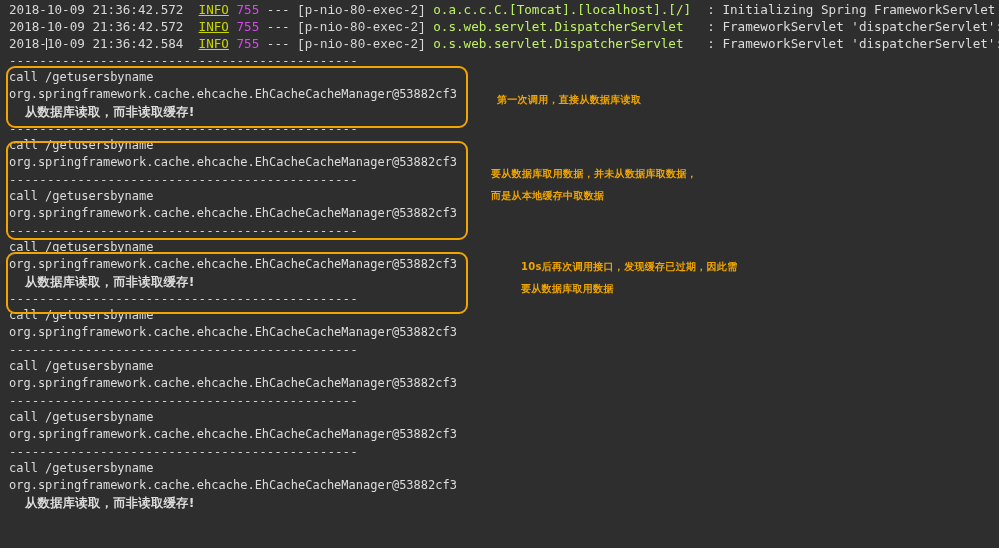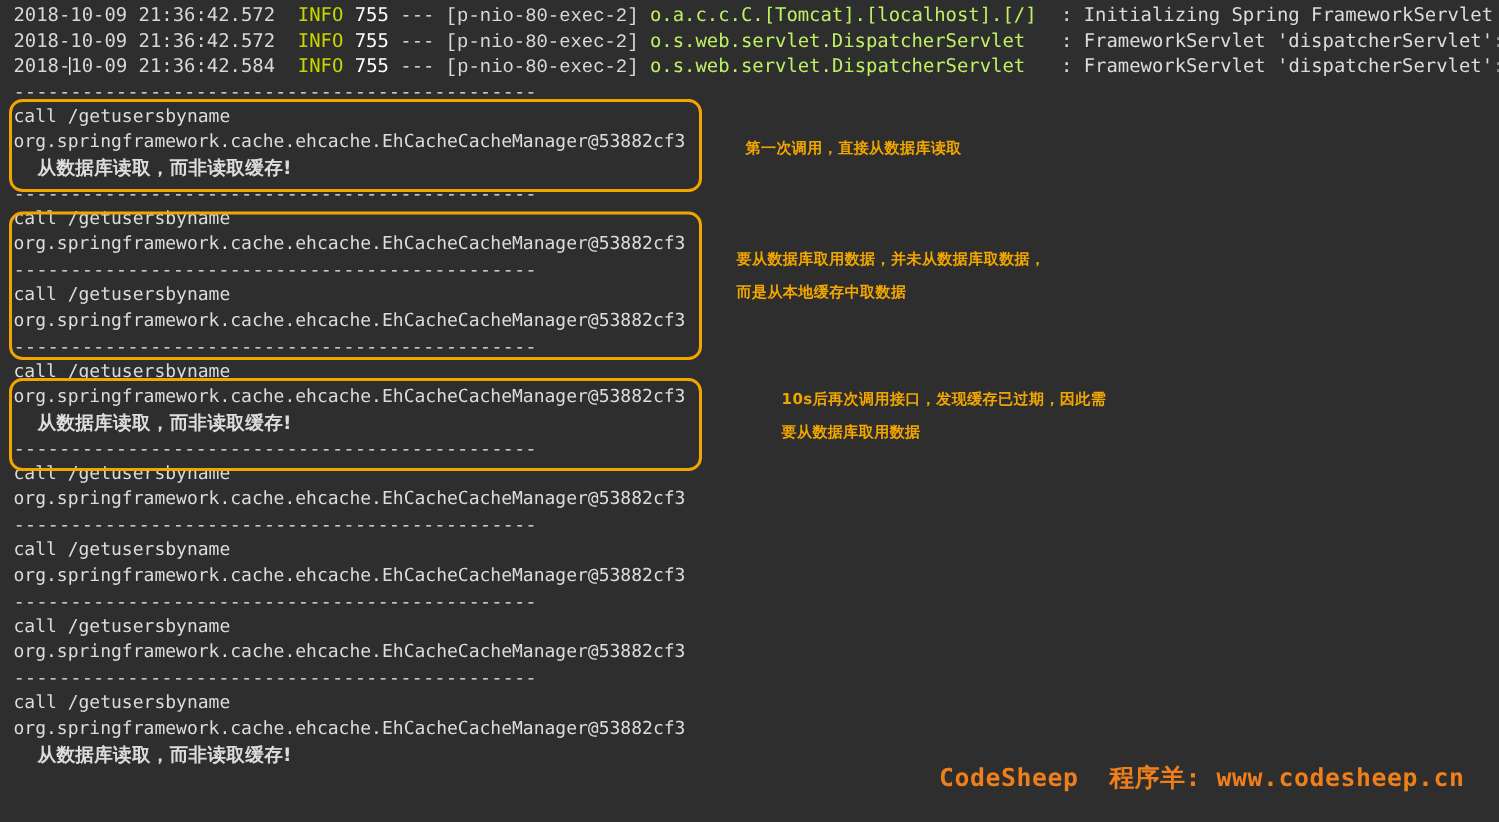--- a/index.html
+++ b/index.html
@@ -34,22 +34,22 @@
   }
   .logline {
     height: 17px;
     line-height: 17px;
     font-size: 12.6px;
     letter-spacing: 0px;
     color: #d6d6d6;
     white-space: pre;
   }
   .lg-ts    { color: #d8d8d8; }
-  .lg-level { color: #c8d600; }
-  .lg-pid   { color: #ffffff; }
+  .lg-level { color: #c8d600; text-decoration: underline; }
+  .lg-pid   { color: #d946ef; }
   .lg-dash  { color: #d8d8d8; }
   .lg-thread{ color: #d8d8d8; font-family: Liberation Mono, monospace; }
   .lg-logger{ color: #bef264; }
   .lg-msg   { color: #dcdcdc; }
 
   .caret {
     display: inline-block;
     width: 1px;
     height: 12px;
     background: #e8e8e8;
@@ -170,15 +170,14 @@
     </div>
 
   <div id="annots">
       <div class="annot" style="left: 497px; top: 89px;">第一次调用，直接从数据库读取</div>
       <div class="annot" style="left: 491px; top: 163px;">要从数据库取用数据，并未从数据库取数据，
 而是从本地缓存中取数据</div>
       <div class="annot" style="left: 491px; top: 256px; margin-left: 30px;">10s后再次调用接口，发现缓存已过期，因此需
 要从数据库取用数据</div>
     </div>
 
-  <div class="watermark">CodeSheep  程序羊: www.codesheep.cn</div>
 
 </div>
 
 </body></html>

